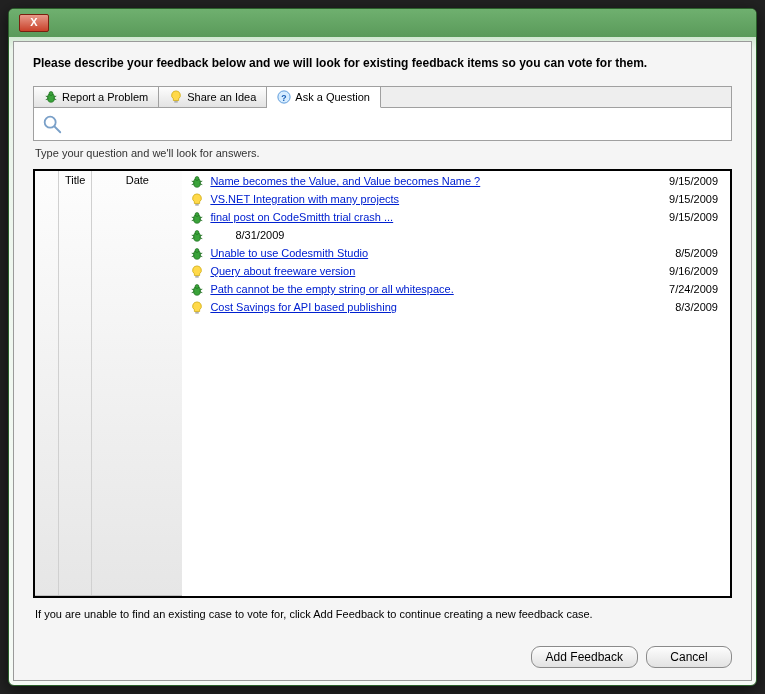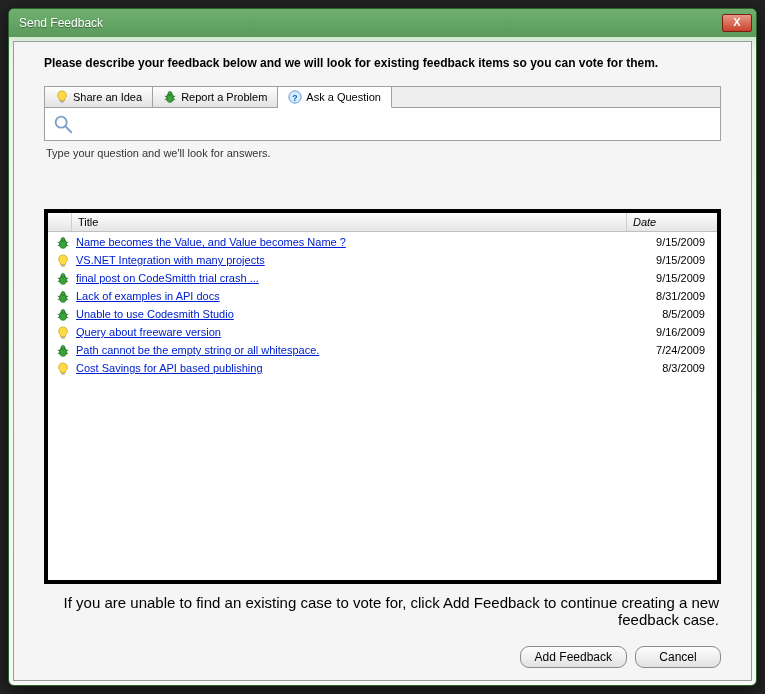--- a/index.html
+++ b/index.html
@@ -27,21 +27,21 @@
     width: 30px; height: 18px;
     background: linear-gradient(to bottom, #e89a8a, #c9412a);
     border: 1px solid #7a1f0f; border-radius: 2px;
     color: #fff; font-weight: bold; text-align: center;
     line-height: 14px; font-size: 11px; cursor: pointer;
   }
   .client {
     flex: 1; margin: 4px; background: #f5f5f5;
     border: 1px solid #9a9a9a;
     display: flex; flex-direction: column;
-    padding: 10px 30px;
+    padding: 10px 19px;
   }
   .headline { font-weight: bold; font-size: 12px; margin: 4px 0 16px 0; }
   .tabbox { border: 1px solid #a0a0a0; background: #fff; }
   .tabrow { display: flex; background: #eee; border-bottom: 1px solid #a0a0a0; }
   .tab {
     display: flex; align-items: center; gap: 4px;
     padding: 3px 10px; font-size: 11px;
     border-right: 1px solid #a0a0a0;
     background: linear-gradient(to bottom, #fdfdfd, #e3e3e3);
     cursor: pointer;
@@ -55,93 +55,92 @@
   .searchinput {
     flex: 1; border: none; outline: none; font-size: 11px;
     padding: 4px 2px; font-family: inherit;
   }
   .mag {
     width: 28px; height: 28px; display: flex; align-items: center; justify-content: center;
     cursor: pointer;
   }
   .hint { font-size: 11px; margin: 6px 2px 10px 2px; color: #333; }
   .results {
-    flex: 1; border: 4px solid #000000; background: #fff;
-    display: flex; flex-direction: column; overflow: hidden; margin-top: 40px;
+    flex: 1; border: 2px solid #000000; background: #fff;
+    display: flex; flex-direction: row; overflow: hidden;
   }
   .cols {
     display: flex; font-size: 11px;
     background: linear-gradient(to bottom, #fdfdfd, #e6e6e6);
     border-bottom: 1px solid #c0c0c0;
   }
   .col { padding: 3px 6px; border-right: 1px solid #d0d0d0; }
   .col.spacer { width: 24px; }
   .col.title { flex: 1; }
-  .col.date { width: 90px; text-align: left; border-right: none; font-style: italic; }
+  .col.date { width: 90px; text-align: center; border-right: none; }
   .rows { flex: 1; overflow-y: auto; padding: 2px 0; }
   .row {
     display: flex; align-items: flex-start;
     padding: 2px 6px; font-size: 11px;
   }
   .row-icon { width: 18px; display: flex; justify-content: center; }
   .row-link { flex: 1; padding-left: 4px; }
   .row-link a { color: #0020d0; text-decoration: underline; cursor: pointer; }
   .row-date { width: 84px; text-align: right; padding-right: 6px; }
-  .bottomline { font-size: 15px; margin: 10px 2px 8px 2px; text-align: right; }
+  .bottomline { font-size: 11px; margin: 10px 2px 16px 2px; }
   .btnrow {
     display: flex; justify-content: flex-end; gap: 8px;
     padding: 10px 0 2px 0;
     border-top: 0px solid #ccc;
     margin-top: auto;
   }
   .btn {
     min-width: 86px; padding: 3px 14px; font-size: 12px;
     background: linear-gradient(to bottom, #fdfdfd, #e2e2e2);
     border: 1px solid #8a8a8a; border-radius: 9px; cursor: pointer;
   }
   
   svg { display: block; }
 </style>
 </head>
 <body>
 
 <div class="window">
   <div class="titlebar">
-    <div class="titlebar-text">Send Feedback</div>
     <div class="close-btn">
       <span>X</span>
     </div>
   </div>
 
   <div class="client">
     <div class="headline">Please describe your feedback below and we will look for existing feedback items so you can vote for them.</div>
 
     <div class="tabbox">
       <div class="tabrow" id="tabrow">
           <div class="tab">
             <span class="tab-icon">
               <svg width="14" height="14" viewBox="0 0 16 16">
-                <path d="M8 1a5 5 0 0 0-3 9v2h6v-2a5 5 0 0 0-3-9z" fill="#ffd94a" stroke="#c9a300" stroke-width="0.8"></path>
-                <rect x="6" y="12.5" width="4" height="2" fill="#b0b0b0"></rect>
-              </svg>
-            </span>
-            <span>Share an Idea</span>
+                <ellipse cx="8" cy="9" rx="4" ry="5" fill="#3aa33a" stroke="#1f6f1f" stroke-width="0.8"></ellipse>
+                <circle cx="8" cy="4" r="2.2" fill="#3aa33a" stroke="#1f6f1f" stroke-width="0.8"></circle>
+                <line x1="2" y1="7" x2="5" y2="8" stroke="#1f6f1f"></line>
+                <line x1="14" y1="7" x2="11" y2="8" stroke="#1f6f1f"></line>
+                <line x1="2" y1="11" x2="5" y2="10" stroke="#1f6f1f"></line>
+                <line x1="14" y1="11" x2="11" y2="10" stroke="#1f6f1f"></line>
+              </svg>
+            </span>
+            <span>Report a Problem</span>
           </div>
           <div class="tab">
             <span class="tab-icon">
               <svg width="14" height="14" viewBox="0 0 16 16">
-                <ellipse cx="8" cy="9" rx="4" ry="5" fill="#3aa33a" stroke="#1f6f1f" stroke-width="0.8"></ellipse>
-                <circle cx="8" cy="4" r="2.2" fill="#3aa33a" stroke="#1f6f1f" stroke-width="0.8"></circle>
-                <line x1="2" y1="7" x2="5" y2="8" stroke="#1f6f1f"></line>
-                <line x1="14" y1="7" x2="11" y2="8" stroke="#1f6f1f"></line>
-                <line x1="2" y1="11" x2="5" y2="10" stroke="#1f6f1f"></line>
-                <line x1="14" y1="11" x2="11" y2="10" stroke="#1f6f1f"></line>
-              </svg>
-            </span>
-            <span>Report a Problem</span>
+                <path d="M8 1a5 5 0 0 0-3 9v2h6v-2a5 5 0 0 0-3-9z" fill="#ffd94a" stroke="#c9a300" stroke-width="0.8"></path>
+                <rect x="6" y="12.5" width="4" height="2" fill="#b0b0b0"></rect>
+              </svg>
+            </span>
+            <span>Share an Idea</span>
           </div>
           <div class="tab active">
             <span class="tab-icon">
               <svg width="14" height="14" viewBox="0 0 16 16">
                 <circle cx="8" cy="8" r="7" fill="#d6ecff" stroke="#4a8fd6"></circle>
                 <text x="8" y="12" text-anchor="middle" font-size="10" font-weight="bold" fill="#1a5fb4">?</text>
               </svg>
             </span>
             <span>Ask a Question</span>
           </div>
@@ -209,21 +208,20 @@
             <span class="row-icon">
               <svg width="14" height="14" viewBox="0 0 16 16">
                 <ellipse cx="8" cy="9" rx="4" ry="5" fill="#3aa33a" stroke="#1f6f1f" stroke-width="0.8"></ellipse>
                 <circle cx="8" cy="4" r="2.2" fill="#3aa33a" stroke="#1f6f1f" stroke-width="0.8"></circle>
                 <line x1="2" y1="7" x2="5" y2="8" stroke="#1f6f1f"></line>
                 <line x1="14" y1="7" x2="11" y2="8" stroke="#1f6f1f"></line>
                 <line x1="2" y1="11" x2="5" y2="10" stroke="#1f6f1f"></line>
                 <line x1="14" y1="11" x2="11" y2="10" stroke="#1f6f1f"></line>
               </svg>
             </span>
-            <span class="row-link"><a>Lack of examples in API docs</a></span>
             <span class="row-date">8/31/2009</span>
           </div>
           <div class="row">
             <span class="row-icon">
               <svg width="14" height="14" viewBox="0 0 16 16">
                 <ellipse cx="8" cy="9" rx="4" ry="5" fill="#3aa33a" stroke="#1f6f1f" stroke-width="0.8"></ellipse>
                 <circle cx="8" cy="4" r="2.2" fill="#3aa33a" stroke="#1f6f1f" stroke-width="0.8"></circle>
                 <line x1="2" y1="7" x2="5" y2="8" stroke="#1f6f1f"></line>
                 <line x1="14" y1="7" x2="11" y2="8" stroke="#1f6f1f"></line>
                 <line x1="2" y1="11" x2="5" y2="10" stroke="#1f6f1f"></line>

